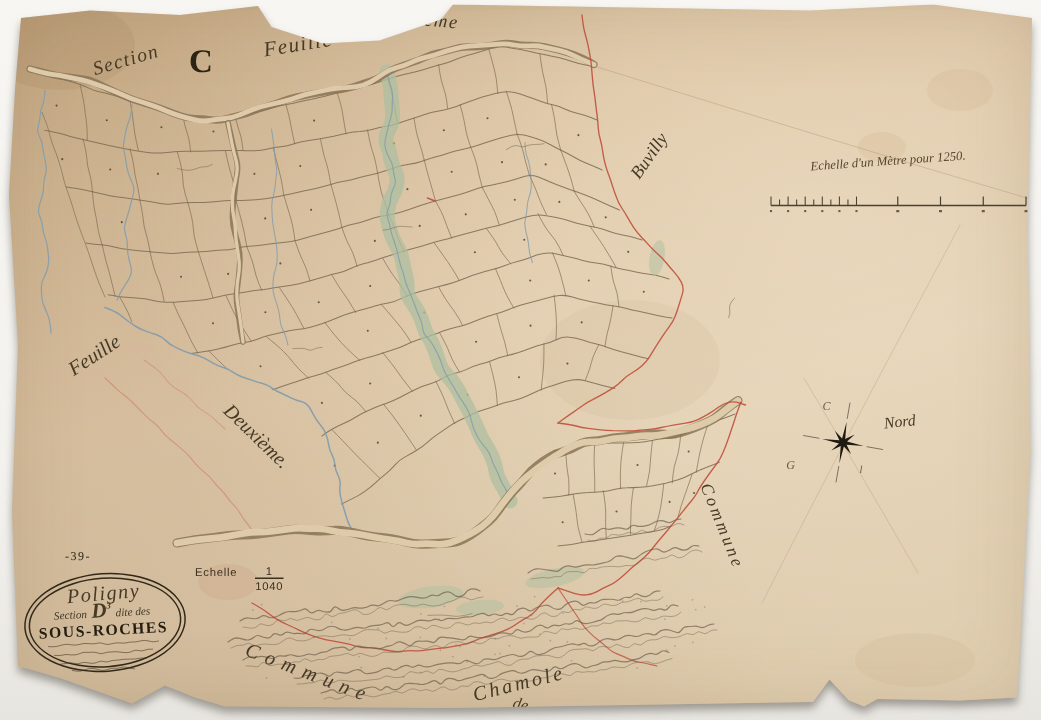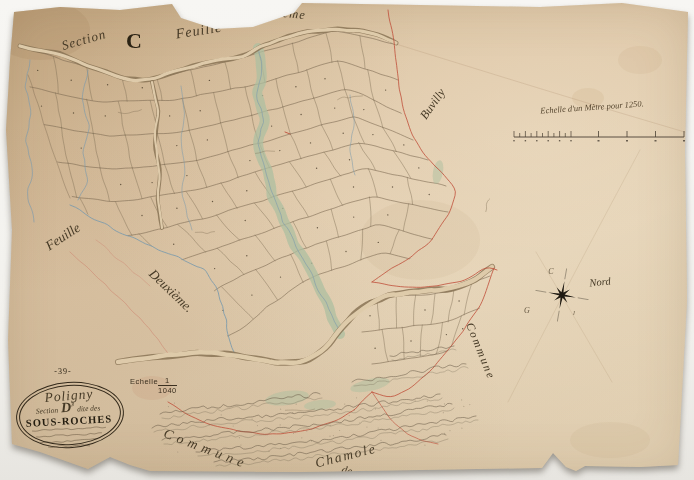--- a/index.html
+++ b/index.html
@@ -22,21 +22,21 @@
   .upright{font-style:normal;}
   .cart-oval{position:absolute;left:16px;top:382px;width:106px;height:64px;
     border:1px solid #33291a;border-radius:50%;transform:rotate(-4deg);}
   .cart-oval .inner{position:absolute;inset:2px;border:0.8px solid #33291a;border-radius:50%;}
   .sec-row{display:flex;align-items:baseline;gap:3px;}
   .sec-pre,.sec-post{font-size:7.5px;font-style:italic;}
   .sec-D{font-size:14px;font-style:italic;font-weight:bold;line-height:.8;}
   .sec-exp{font-size:6px;vertical-align:super;font-style:italic;}
   .frac{display:inline-flex;flex-direction:column;align-items:center;line-height:1;}
   .frac .den{border-top:1px solid #3c3020;padding-top:1px;}
-  .echelle-row{position:absolute;left:130px;top:377px;display:flex;gap:0;align-items:flex-start;
+  .echelle-row{position:absolute;left:130px;top:377px;display:flex;gap:12px;align-items:flex-start;
     font-family:"Liberation Sans",sans-serif;font-size:7.5px;color:#3c3020;letter-spacing:.5px;}
 </style>
 </head>
 <body>
 
 <div class="scan">
   <div class="paper-wrap">
     <div class="paper">
 
       <svg class="lines" id="mapsvg" viewBox="0 0 694 480" xmlns="http://www.w3.org/2000/svg">
@@ -396,21 +396,21 @@
       <div class="lbl" style="left:592px;top:107px;font-size:8.5px;color:#55452e;transform:translate(-50%,-50%) rotate(-4deg);">Echelle d'un Mètre pour 1250.</div>
 
       <div class="lbl" style="left:600px;top:282px;font-size:10.5px;transform:translate(-50%,-50%) rotate(-6deg);">Nord</div>
       <div class="lbl" style="left:551px;top:271px;font-size:8px;opacity:.8;transform:translate(-50%,-50%);">C</div>
       <div class="lbl" style="left:527px;top:310px;font-size:8px;opacity:.8;transform:translate(-50%,-50%);">G</div>
       <div class="lbl" style="left:574px;top:313px;font-size:7px;opacity:.8;transform:translate(-50%,-50%);">l</div>
 
       <div class="cart-oval">
         <div class="inner"></div>
       </div>
-      <div class="lbl upright" style="left:63px;top:371px;font-size:8px;font-weight:normal;letter-spacing:1px;color:#2b2314;transform:translate(-50%,-50%);">-39-</div>
+      <div class="lbl upright" style="left:52px;top:371px;font-size:8px;font-weight:normal;letter-spacing:1px;color:#2b2314;transform:translate(-50%,-50%);">-39-</div>
       <div class="lbl" style="left:69px;top:396px;font-size:13.5px;letter-spacing:1px;transform:translate(-50%,-50%) rotate(-5deg);">Poligny</div>
       <div class="lbl upright" style="left:68px;top:408px;transform:translate(-50%,-50%) rotate(-3deg);">
         <span class="sec-row">
           <span class="sec-pre">Section</span>
           <span class="sec-D"><span>D</span><span class="sec-exp">3</span></span>
           <span class="sec-post">dite des</span>
         </span>
       </div>
       <div class="lbl upright" style="left:69px;top:421px;font-size:10.5px;font-weight:bold;letter-spacing:1px;color:#241d10;transform:translate(-50%,-50%) rotate(-3deg);">SOUS-ROCHES</div>
       <div class="lbl upright" style="left:36px;top:457px;font-size:10px;font-weight:bold;color:#2b2314;transform:translate(-50%,-50%);">12</div>

